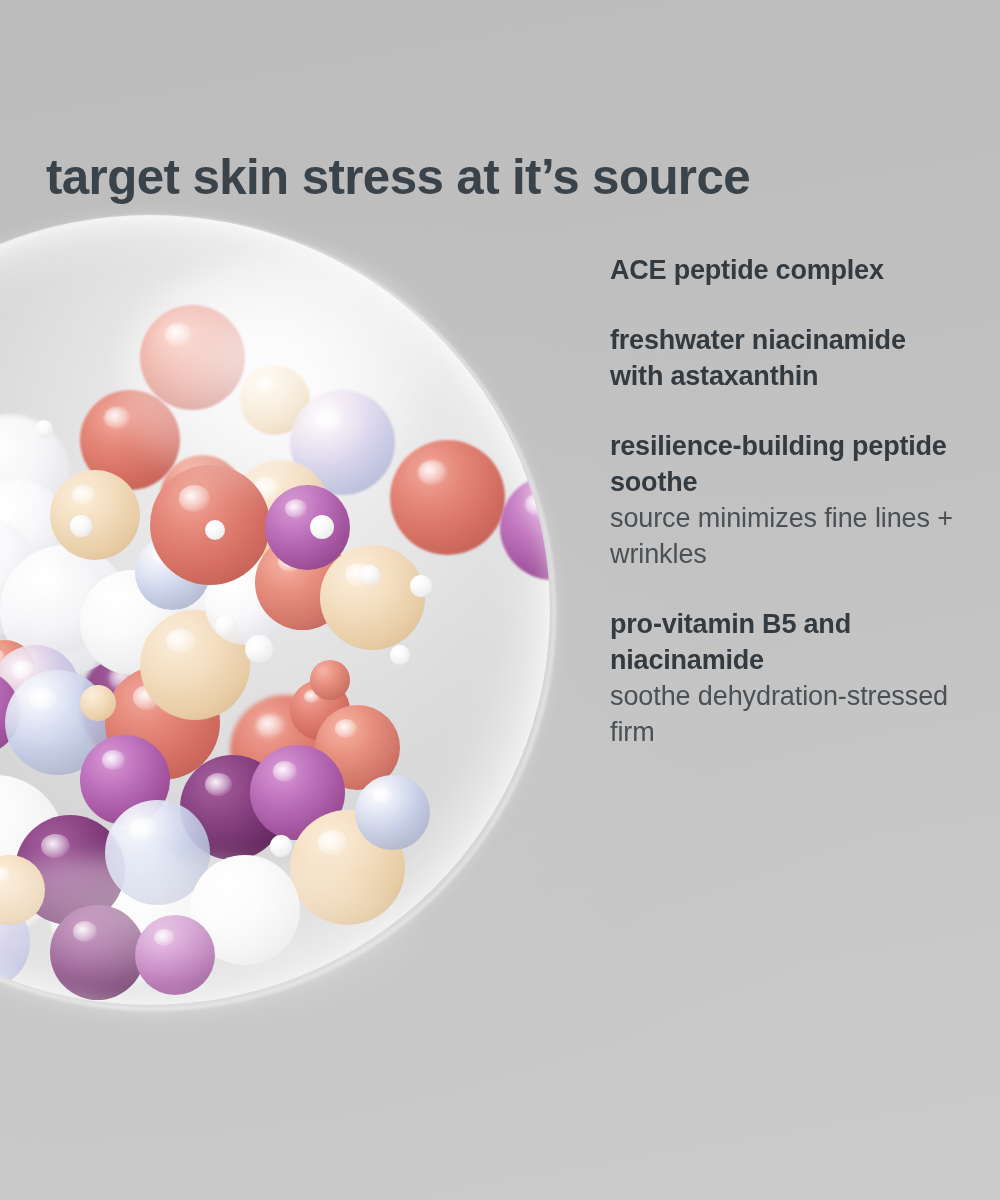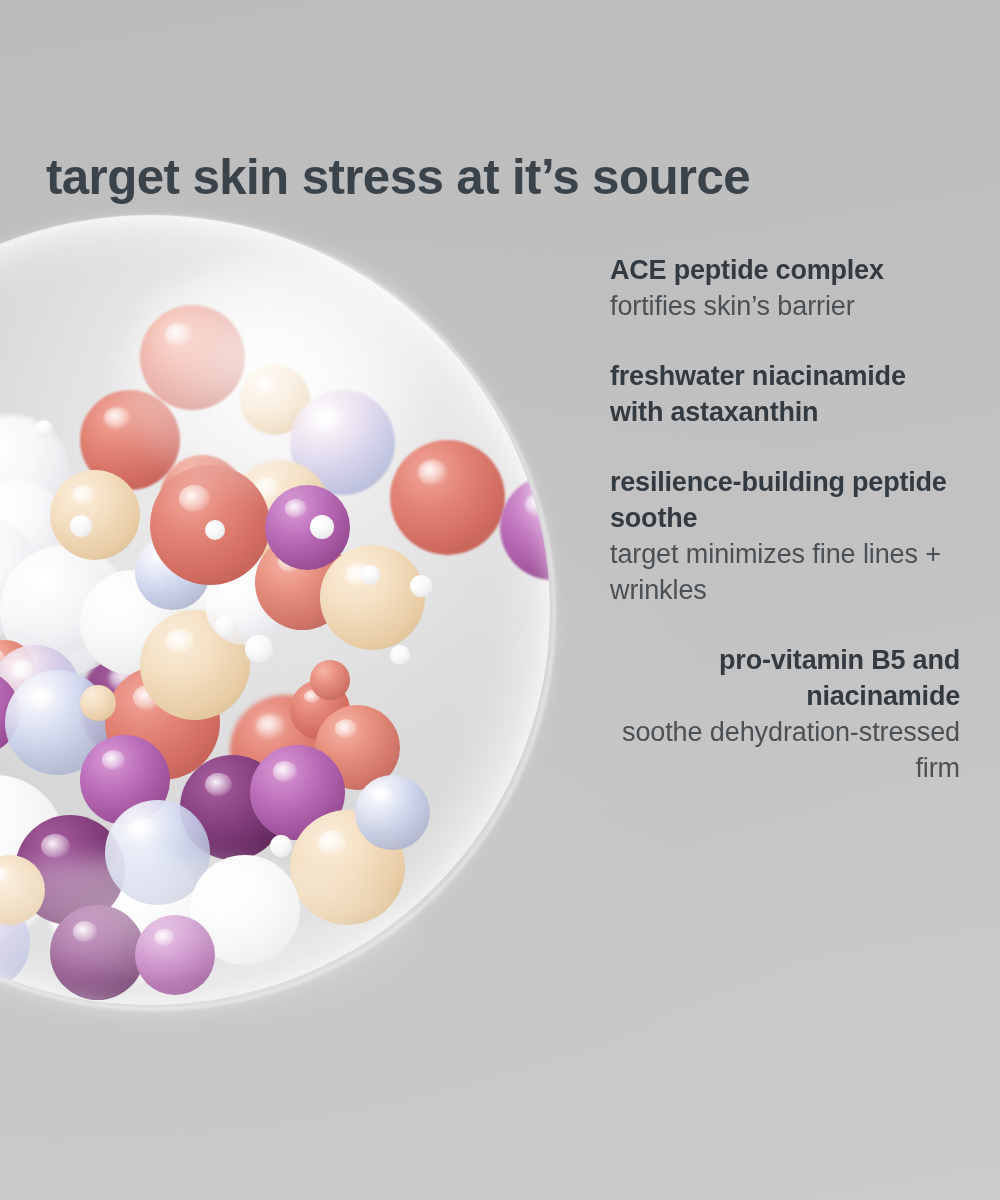--- a/index.html
+++ b/index.html
@@ -128,21 +128,21 @@
     line-height: 1.0;
   }
 
   
   .facts {
     position: absolute;
     left: 610px; top: 252px;
     width: 350px;
   }
   .fact { margin-bottom: 34px; }
-  .fact:last-child { margin-bottom: 0; text-align: right; }
+  .fact:last-child { margin-bottom: 0; }
   .fact-title {
     color: #333a40;
     font-size: 27px;
     font-weight: bold;
     line-height: 36px;
     letter-spacing: -0.2px;
   }
   .fact-body {
     color: #4b5054;
     font-size: 27px;
@@ -236,30 +236,29 @@
     <div class="glass-shadow-bottom"></div>
     <div class="glass-rim"></div>
   </div>
 
   <h1 class="headline">target skin stress at it’s source</h1>
 
   <div class="facts">
 
     <div class="fact">
       <div class="fact-title">ACE peptide complex</div>
-      <div class="fact-body">fortifies skin’s barrier</div>
     </div>
 
     <div class="fact">
       <div class="fact-title">freshwater niacinamide with astaxanthin</div>
     </div>
 
     <div class="fact">
       <div class="fact-title">resilience-building peptide soothe</div>
-      <div class="fact-body">target minimizes fine lines + wrinkles</div>
+      <div class="fact-body">source minimizes fine lines + wrinkles</div>
     </div>
 
     <div class="fact">
       <div class="fact-title">pro-vitamin B5 and niacinamide</div>
       <div class="fact-body">soothe dehydration-stressed firm</div>
     </div>
 
   </div>
 </div>
 

